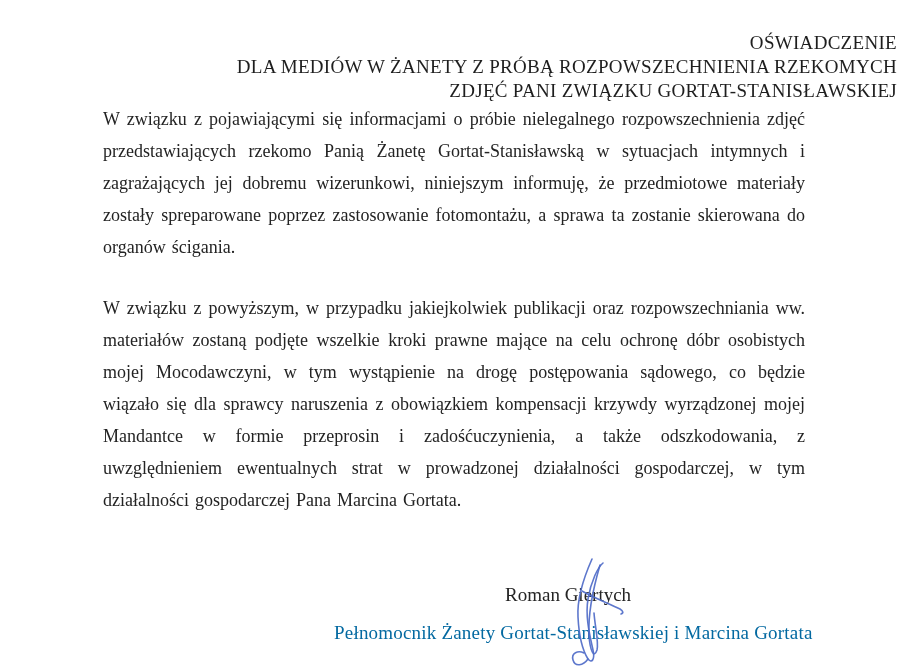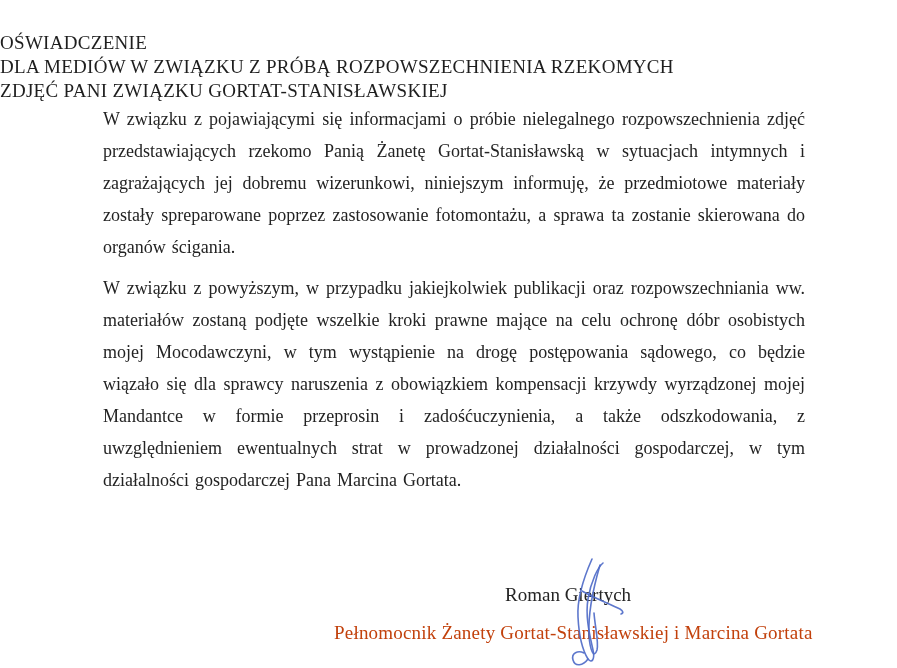--- a/index.html
+++ b/index.html
@@ -11,52 +11,52 @@
     position: relative;
     width: 897px;
     height: 668px;
     background: #ffffff;
     font-family: "Liberation Serif", "DejaVu Serif", serif;
     color: #222222;
     overflow: hidden;
   }
   .title-block {
     padding-top: 31px;
-    text-align: left;
+    text-align: right;
     font-size: 19px;
     line-height: 24px;
     letter-spacing: 0.3px;
     color: #1e1e1e;
   }
   .body-par {
     margin: 0 92px 0 103px;
     text-align: justify;
     font-size: 18px;
     line-height: 32px;
     color: #232323;
     word-spacing: 1.5px;
   }
   .body-par.first {
   }
   .body-par.second {
-    margin-top: 9px;
+    margin-top: 29px;
   }
   .sig-name {
     position: absolute;
     left: 505px;
     top: 584px;
     font-size: 19px;
     color: #242424;
   }
   .sig-role {
     position: absolute;
     left: 334px;
     top: 622px;
     font-size: 19px;
-    color: #c2410c;
+    color: #0369a1;
     letter-spacing: 0.2px;
   }
   .sig-ink {
     position: absolute;
     left: 548px;
     top: 551px;
     width: 80px;
     height: 118px;
     pointer-events: none;
   }
@@ -68,21 +68,21 @@
     opacity: 0.92;
   }
 </style>
 </head>
 <body>
 
 <div class="page">
 
   <header class="title-block">
     <div>OŚWIADCZENIE</div>
-    <div>DLA MEDIÓW W ZWIĄZKU Z PRÓBĄ ROZPOWSZECHNIENIA RZEKOMYCH</div>
+    <div>DLA MEDIÓW W ŻANETY Z PRÓBĄ ROZPOWSZECHNIENIA RZEKOMYCH</div>
     <div>ZDJĘĆ PANI ZWIĄZKU GORTAT-STANISŁAWSKIEJ</div>
   </header>
 
   <p class="body-par first">W związku z pojawiającymi się informacjami o próbie nielegalnego rozpowszechnienia zdjęć przedstawiających rzekomo Panią Żanetę Gortat-Stanisławską w sytuacjach intymnych i zagrażających jej dobremu wizerunkowi, niniejszym informuję, że przedmiotowe materiały zostały spreparowane poprzez zastosowanie fotomontażu, a sprawa ta zostanie skierowana do organów ścigania.</p>
 
   <p class="body-par second">W związku z powyższym, w przypadku jakiejkolwiek publikacji oraz rozpowszechniania ww. materiałów zostaną podjęte wszelkie kroki prawne mające na celu ochronę dóbr osobistych mojej Mocodawczyni, w tym wystąpienie na drogę postępowania sądowego, co będzie wiązało się dla sprawcy naruszenia z obowiązkiem kompensacji krzywdy wyrządzonej mojej Mandantce w formie przeprosin i zadośćuczynienia, a także odszkodowania, z uwzględnieniem ewentualnych strat w prowadzonej działalności gospodarczej, w tym działalności gospodarczej Pana Marcina Gortata.</p>
 
   <div class="sig-name">Roman Giertych</div>
 
   <div class="sig-role">Pełnomocnik Żanety Gortat-Stanisławskiej i Marcina Gortata</div>

